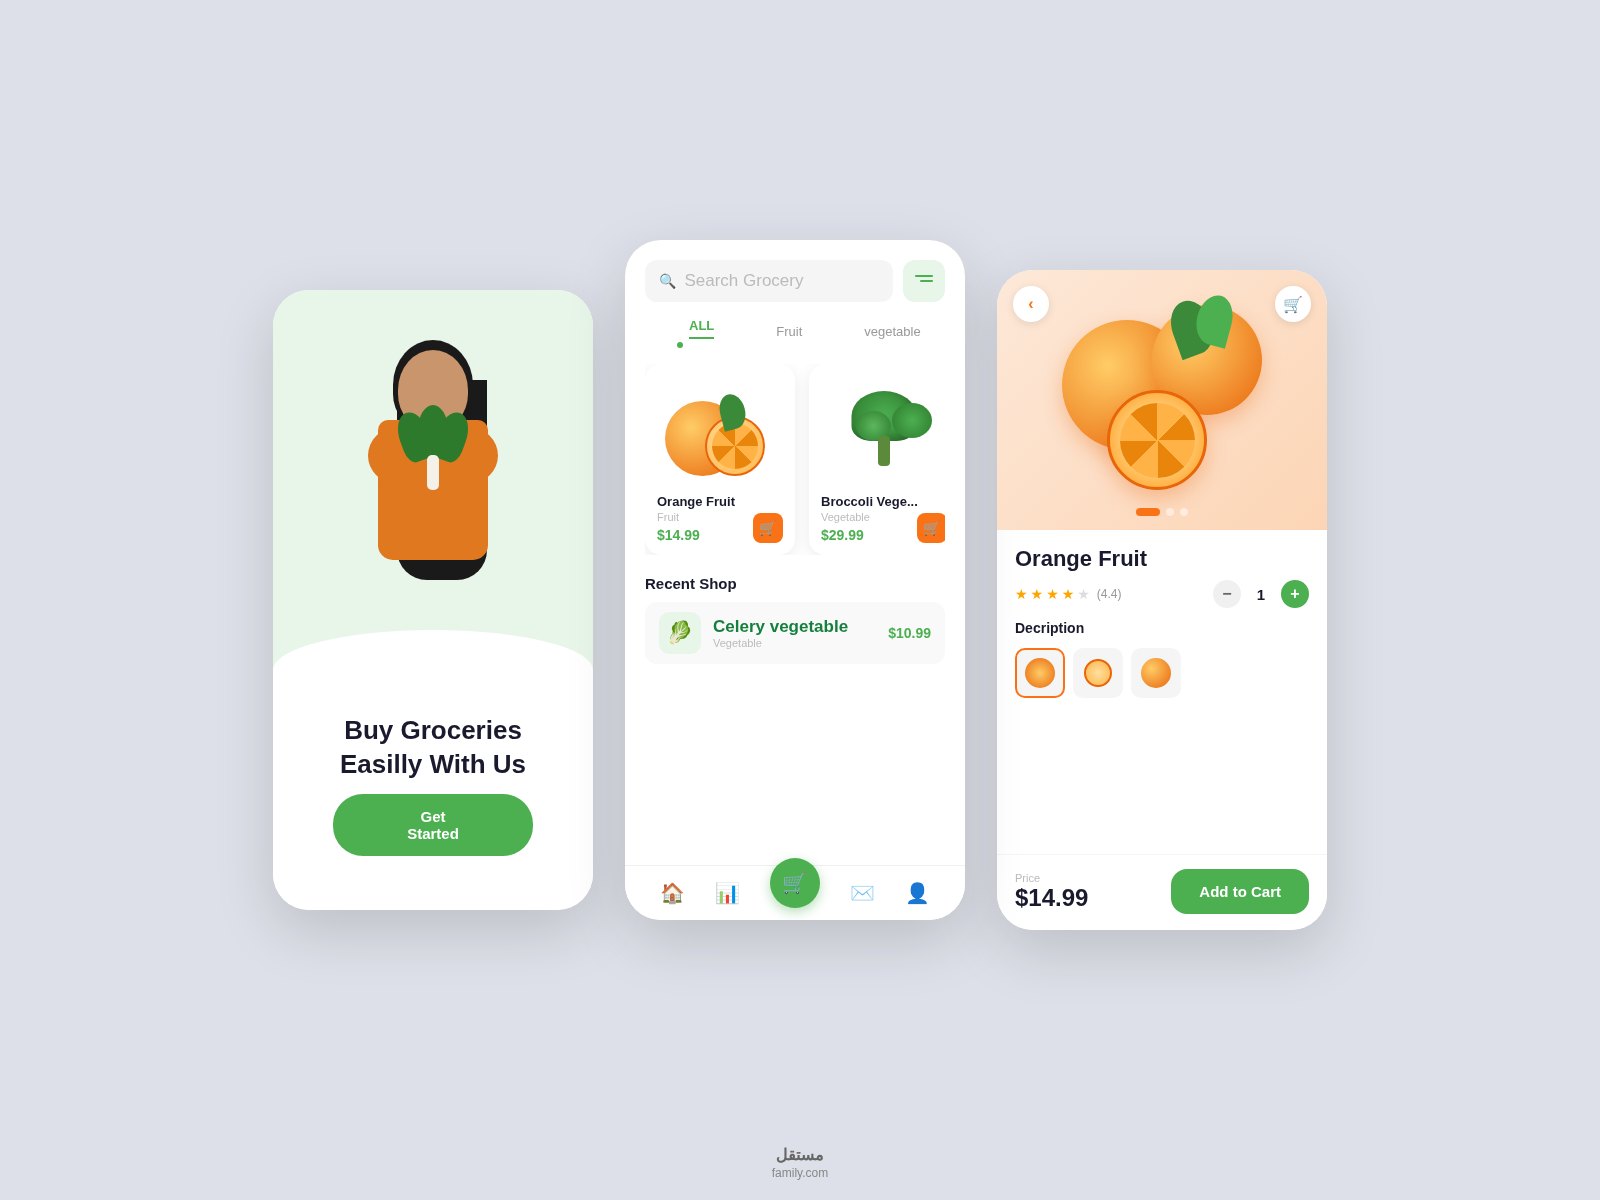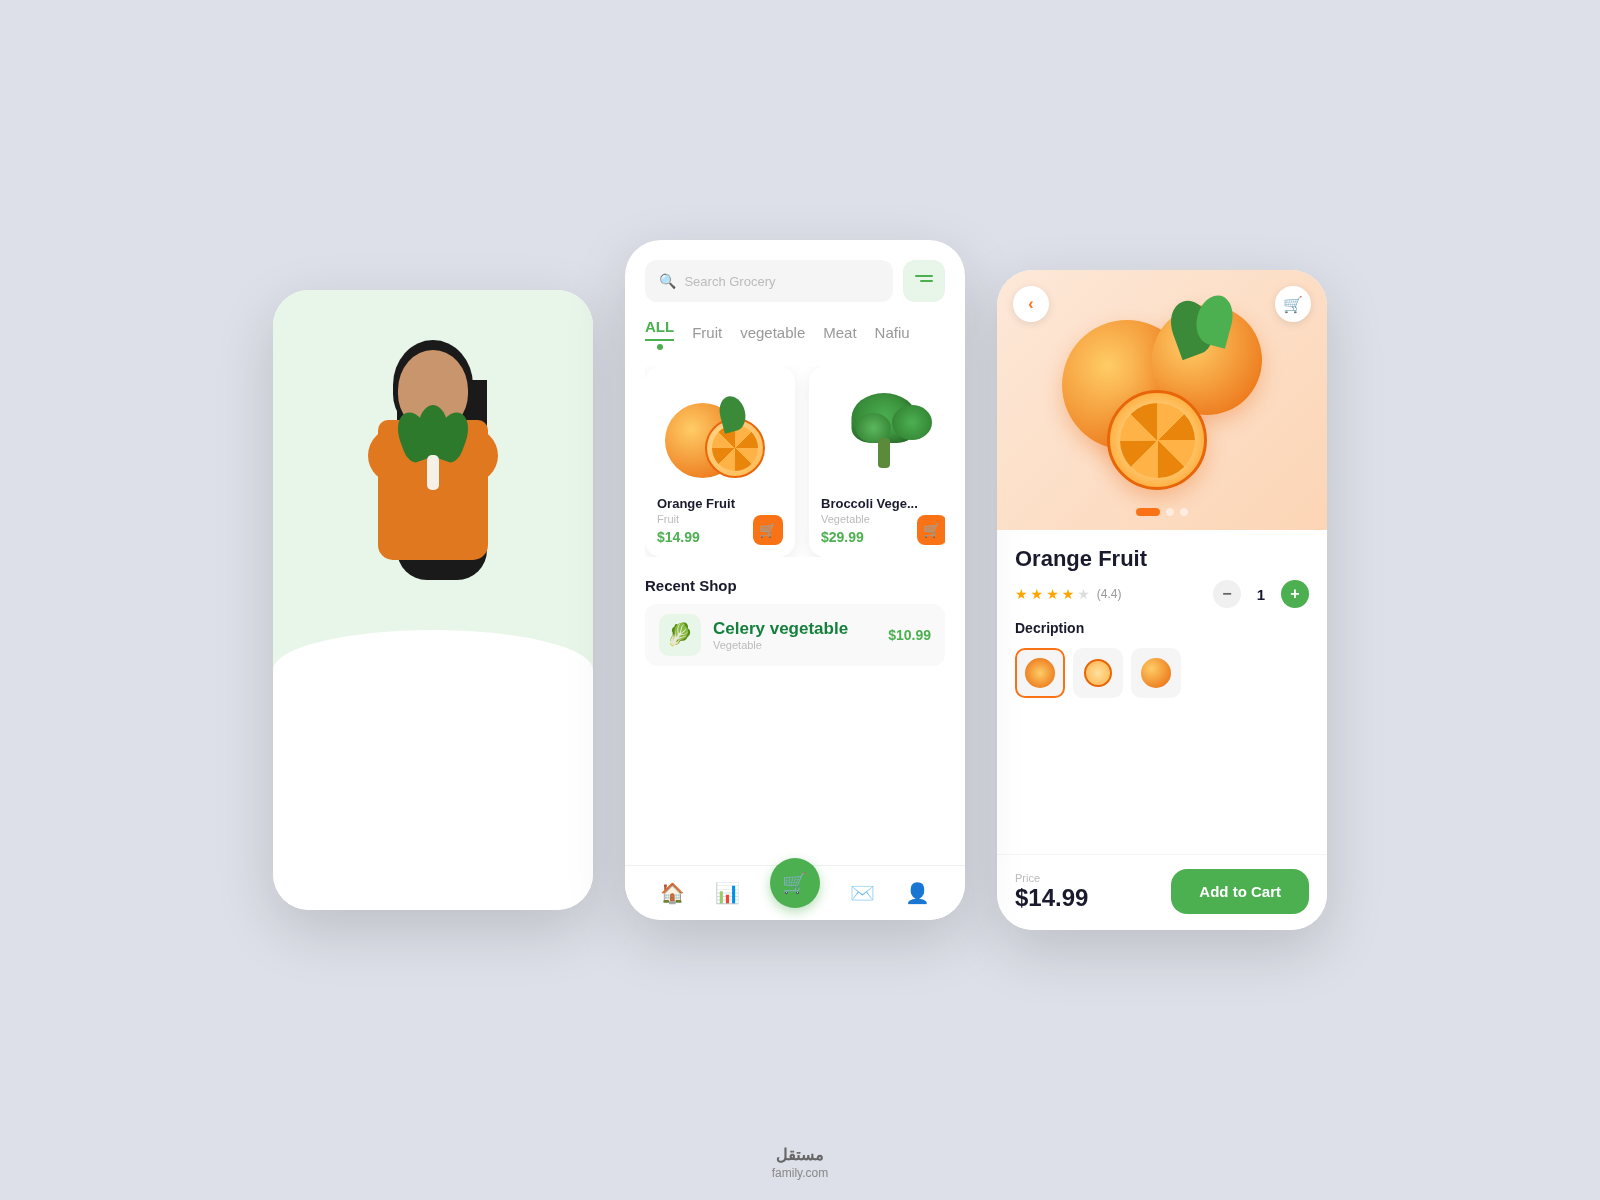--- a/index.html
+++ b/index.html
@@ -244,21 +244,21 @@
       background: #f5f5f5;
       border-radius: 12px;
       padding: 10px 14px;
       gap: 8px;
     }
     .search-icon-svg {
       color: #999;
       font-size: 14px;
     }
     .s2-search-placeholder {
-      font-size: 13px;
+      font-size: 17px;
       color: #bbb;
     }
     .s2-filter-btn {
       width: 42px;
       height: 42px;
       background: #e8f5e9;
       border-radius: 12px;
       display: flex;
       align-items: center;
       justify-content: center;
@@ -278,24 +278,25 @@
     }
     .filter-line:nth-child(1) { width: 100%; }
     .filter-line:nth-child(2) { width: 70%; margin-left: auto; }
     .s2-categories {
       display: flex;
       gap: 18px;
       margin-bottom: 16px;
       align-items: center;
     }
     .cat-item {
-      font-size: 15px;
+      font-size: 13px;
       color: #999;
       cursor: pointer;
       padding-bottom: 4px;
+      margin-left: 44px;
     }
     .cat-item.active {
       color: #4caf50;
       font-weight: 700;
       border-bottom: 2px solid #4caf50;
     }
     .cat-dot {
       width: 6px;
       height: 6px;
       background: #4caf50;
@@ -776,20 +777,22 @@
             <div class="greens-leaf"></div>
             <div class="greens-leaf"></div>
             <div class="greens-leaf"></div>
             <div class="greens-stem"></div>
           </div>
         </div>
       </div>
       <div class="screen1-hero-wave"></div>
     </div>
     <div class="screen1-content">
+      <h2 class="screen1-title">Buy Groceries Easilly With Us</h2>
+      <button class="btn-get-started">Get Started</button>
     </div>
   </div>
 
   <div class="phone screen2">
     <div class="screen2-body">
 
 
       <div class="s2-search-row">
         <div class="s2-search-box">
           <span class="search-icon-svg">🔍</span>

